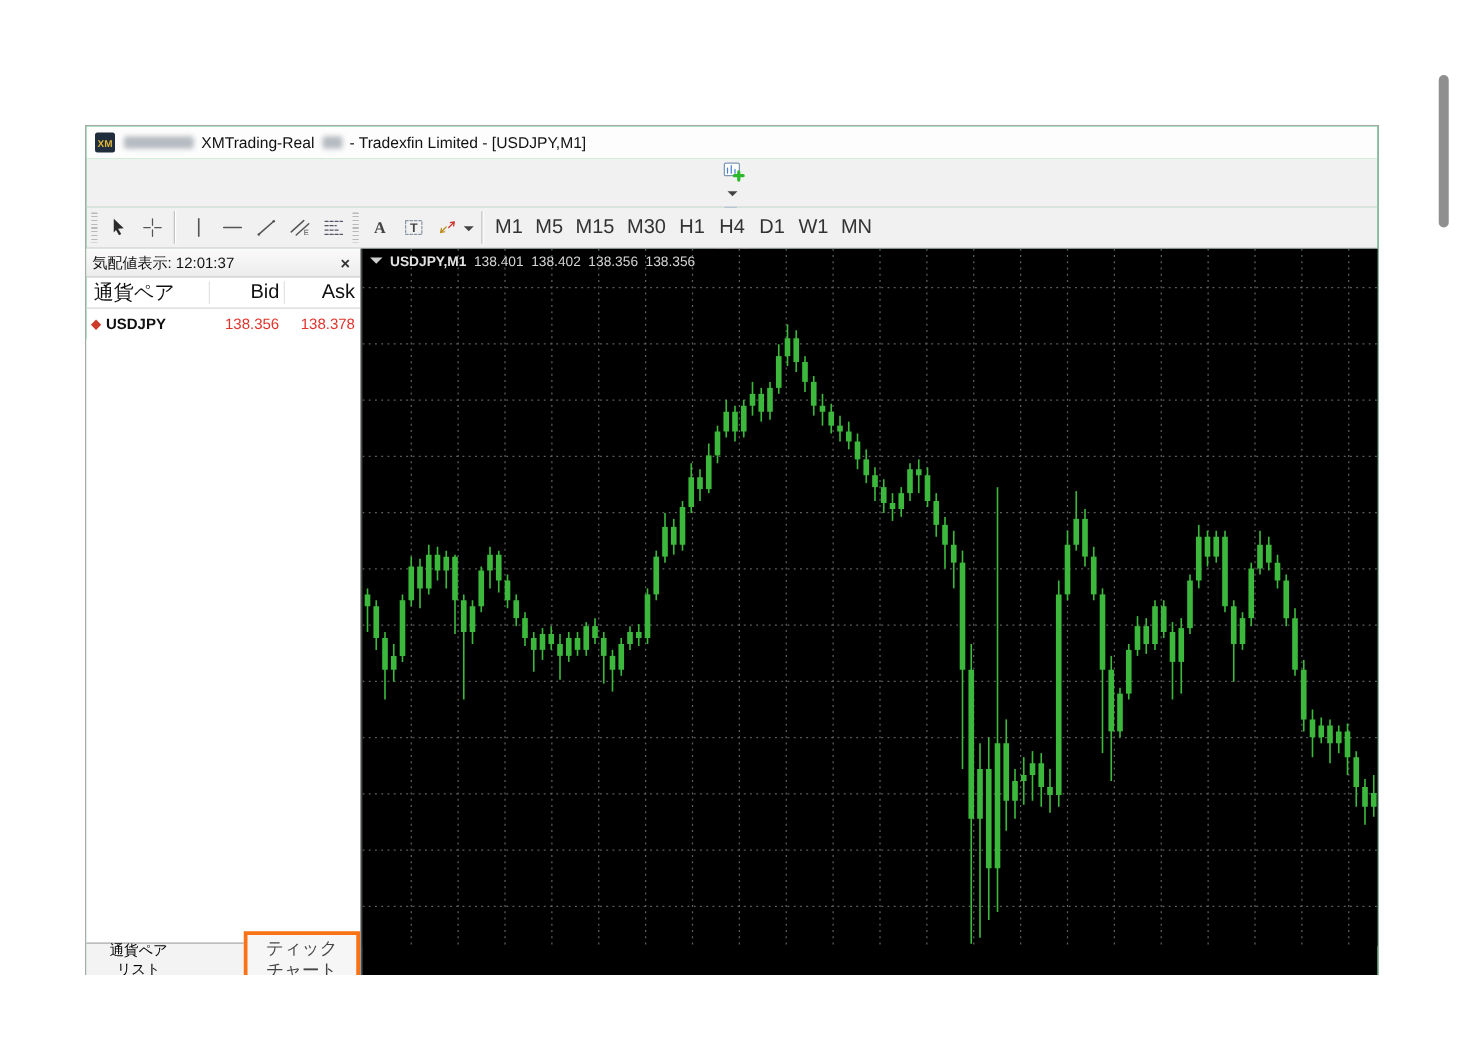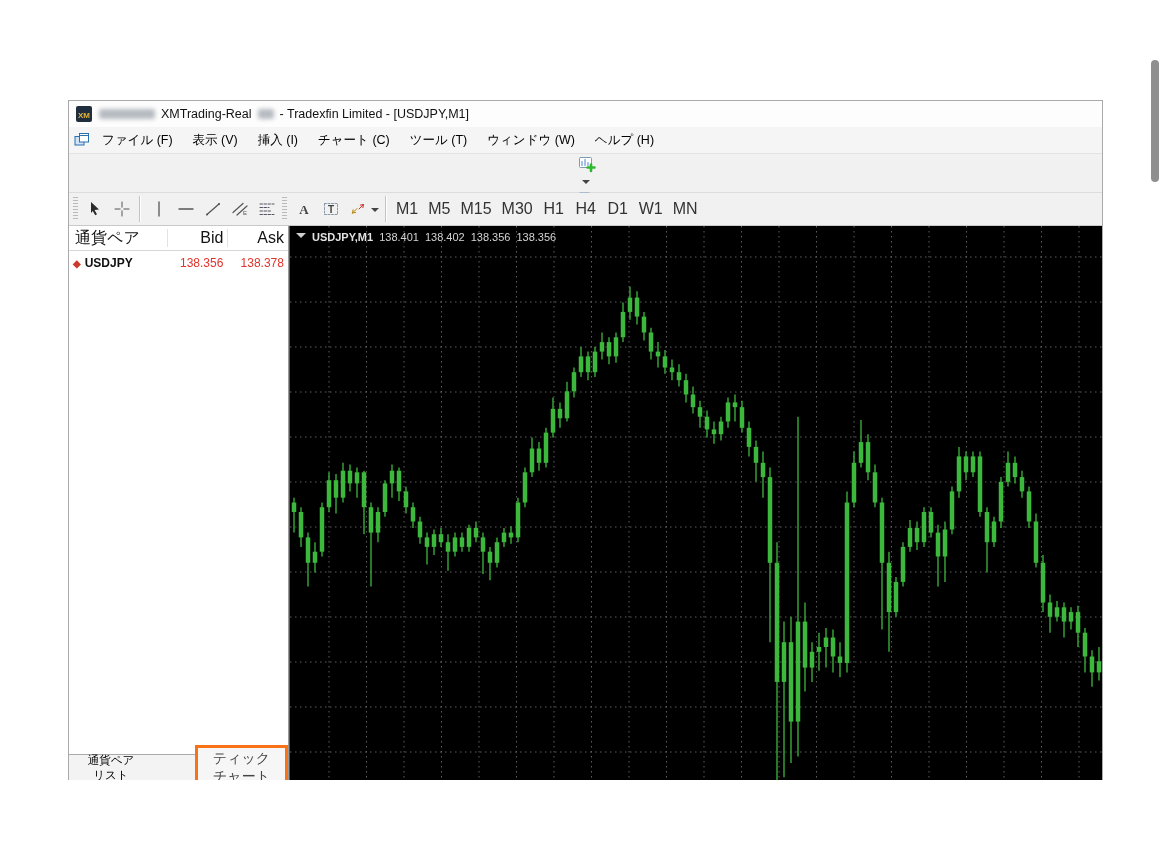--- a/index.html
+++ b/index.html
@@ -78,36 +78,20 @@
             <rect x="1" y="1" width="16" height="16" rx="2" fill="#1f2d3d"></rect>
             <text x="9" y="12.5" text-anchor="middle" font-size="8" font-weight="bold" fill="#e0b43a" font-family="Liberation Sans,sans-serif">XM</text>
           </svg>
         </span>
       <span class="blurchip" style="width:56px"></span>
       <span>XMTrading-Real</span>
       <span class="blurchip" style="width:16px"></span>
       <span>- Tradexfin Limited - [USDJPY,M1]</span>
     </div>
 
-    <div class="menubar">
-      <span class="ticon">
-          <svg viewBox="0 0 18 18" width="18" height="18" fill="none" stroke-linecap="round">
-            <rect x="2" y="5.5" width="9" height="8.5" fill="#cfe3f5" stroke="#2a6fb0"></rect>
-            <rect x="6.5" y="2.5" width="9" height="8.5" fill="#fff" stroke="#2a6fb0"></rect>
-            <path d="M7.5 4.5h7" stroke="#2a6fb0"></path>
-          </svg>
-        </span>
-      <button class="menu-item">ファイル (F)</button>
-      <button class="menu-item">表示 (V)</button>
-      <button class="menu-item">挿入 (I)</button>
-      <button class="menu-item">チャート (C)</button>
-      <button class="menu-item">ツール (T)</button>
-      <button class="menu-item">ウィンドウ (W)</button>
-      <button class="menu-item">ヘルプ (H)</button>
-    </div>
 
     <div class="tb tb1">
       <span class="grip"></span>
       <button class="tbtn">
           <span class="ticon">
             <svg viewBox="0 0 18 18" width="18" height="18" fill="none" stroke-linecap="round">
               <rect x="1.5" y="2.5" width="12" height="10" rx="1" fill="#fff" stroke="#7d9ab5"></rect>
               <path d="M4 10.5V6.5M7 10.5V4.5M10 10.5V7.5" stroke="#4a7fd4"></path>
               <path d="M13 9.5v6.5M9.5 12.5h7" stroke="#2eb82e" stroke-width="2.6"></path>
             </svg>
@@ -412,20 +396,24 @@
       <button class="tfbtn">H1</button>
       <button class="tfbtn">H4</button>
       <button class="tfbtn">D1</button>
       <button class="tfbtn">W1</button>
       <button class="tfbtn">MN</button>
     </div>
 
     <div class="content">
 
       <div class="mw">
+        <div class="mw-header">
+          <span class="title">気配値表示: 12:01:37</span>
+          <button class="mw-close">×</button>
+        </div>
         <div class="mw-cols">
           <span class="c1">通貨ペア</span>
           <span class="c2">Bid</span>
           <span class="c3">Ask</span>
         </div>
         <div class="mw-row">
           <span class="c1">
             <span class="diamond">◆</span>
             <span>USDJPY</span>
           </span>

